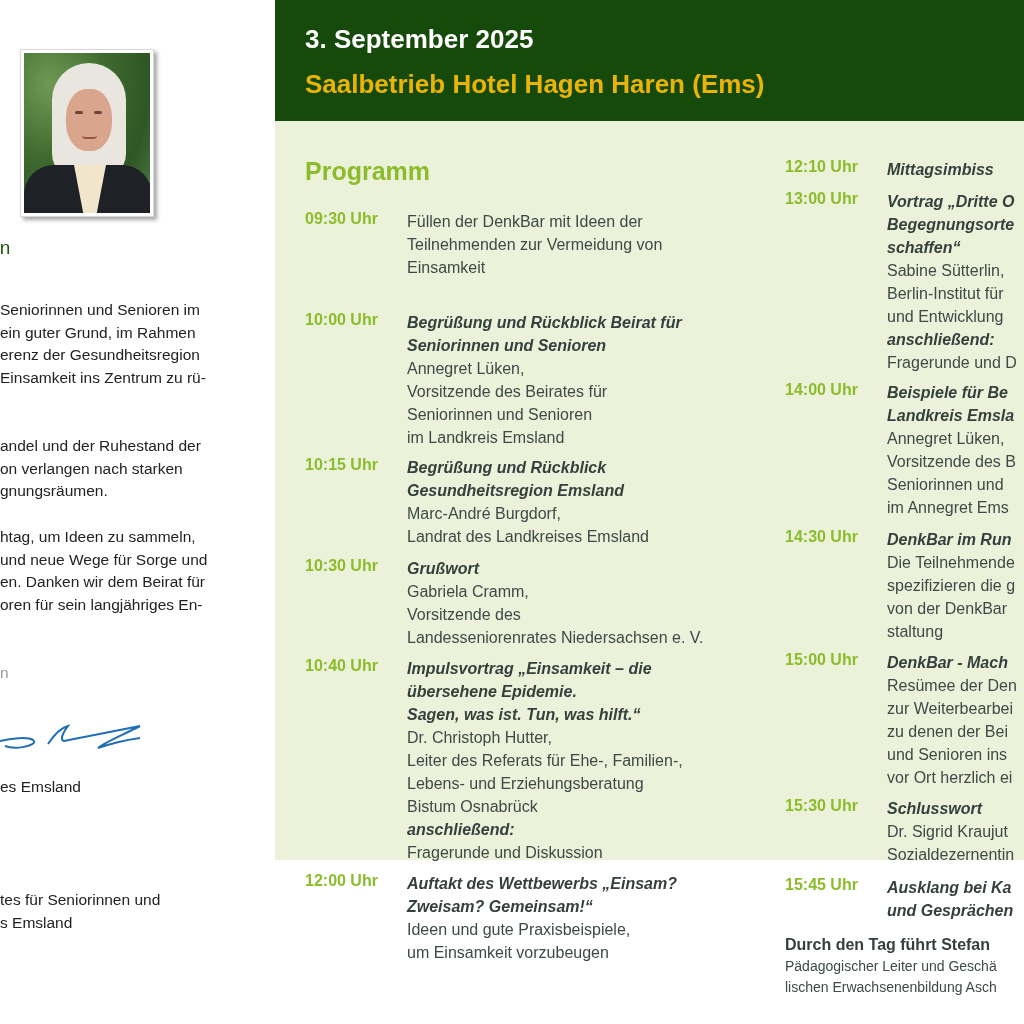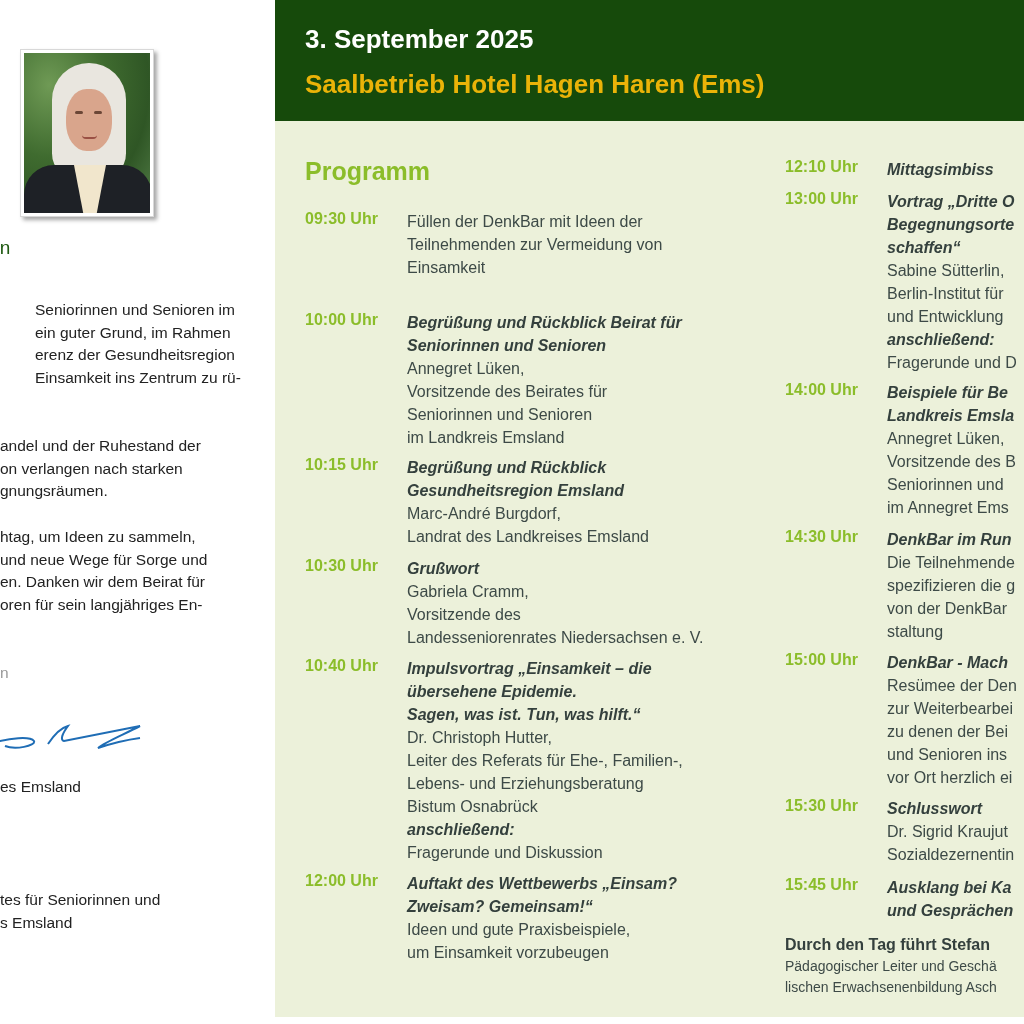--- a/index.html
+++ b/index.html
@@ -16,30 +16,30 @@
   .photo .eye { position: absolute; top: 58px; width: 8px; height: 3px; background: #6b4636; border-radius: 2px; }
   .photo .mouth { position: absolute; left: 58px; top: 82px; width: 15px; height: 4px; border-bottom: 2px solid #9a5044; border-radius: 0 0 8px 8px; }
   .photo .jacket { position: absolute; left: 0; top: 112px; width: 128px; height: 60px; background: #1e2126; border-radius: 30px 30px 0 0; }
   .photo .shirt { position: absolute; left: 50px; top: 112px; width: 32px; height: 50px; background: #f1e6cc; clip-path: polygon(0 0, 100% 0, 70% 100%, 30% 100%); }
 
   .left-heading { position: absolute; left: 0; top: 237px; font-size: 19px; color: #1f5a12; white-space: nowrap; }
   .left-heading span { display: inline-block; transform: translateX(-32px); }
 
   .body-text { position: absolute; left: 0; font-size: 15.5px; line-height: 22.5px; color: #222222; white-space: nowrap; }
   .body-text .line { display: block; height: 22.5px; }
-  .para1 { top: 299px; padding-left: 35px; }
+  .para1 { top: 299px; }
   .para2 { top: 435px; }
   .para3 { top: 526px; }
   .closing { top: 662px; }
   .signature { position: absolute; left: -10px; top: 708px; width: 180px; height: 50px; }
   .sig-title1 { top: 776px; }
   .sig-title2 { top: 889px; }
 
   
-  .right-page { position: absolute; left: 275px; top: 0; width: 749px; height: 1017px; background: #ecf1da; }
+  .right-page { position: absolute; left: 275px; top: 0; width: 749px; height: 860px; background: #ecf1da; }
   .header-band { position: absolute; left: 0; top: 0; width: 749px; height: 121px; background: #164a0b; }
   .header-date { position: absolute; left: 30px; top: 24px; font-size: 26px; font-weight: bold; color: #ffffff; white-space: nowrap; }
   .header-venue { position: absolute; left: 30px; top: 69px; font-size: 26px; font-weight: bold; color: #eab308; white-space: nowrap; }
 
   .program-title { position: absolute; left: 30px; top: 157px; font-size: 25px; font-weight: bold; color: #8bbd2a; }
 
   .col { position: absolute; top: 0; }
   .col-left { left: 30px; }
   .col-right { left: 510px; }
 

